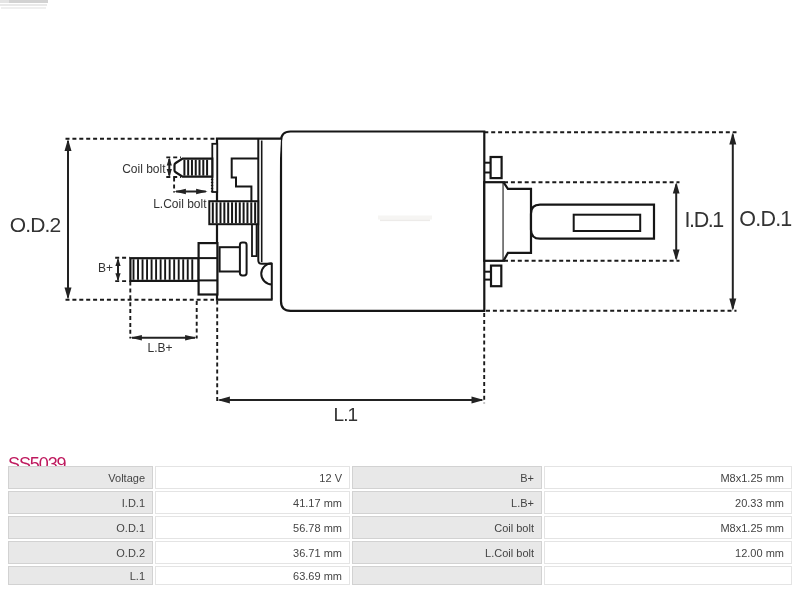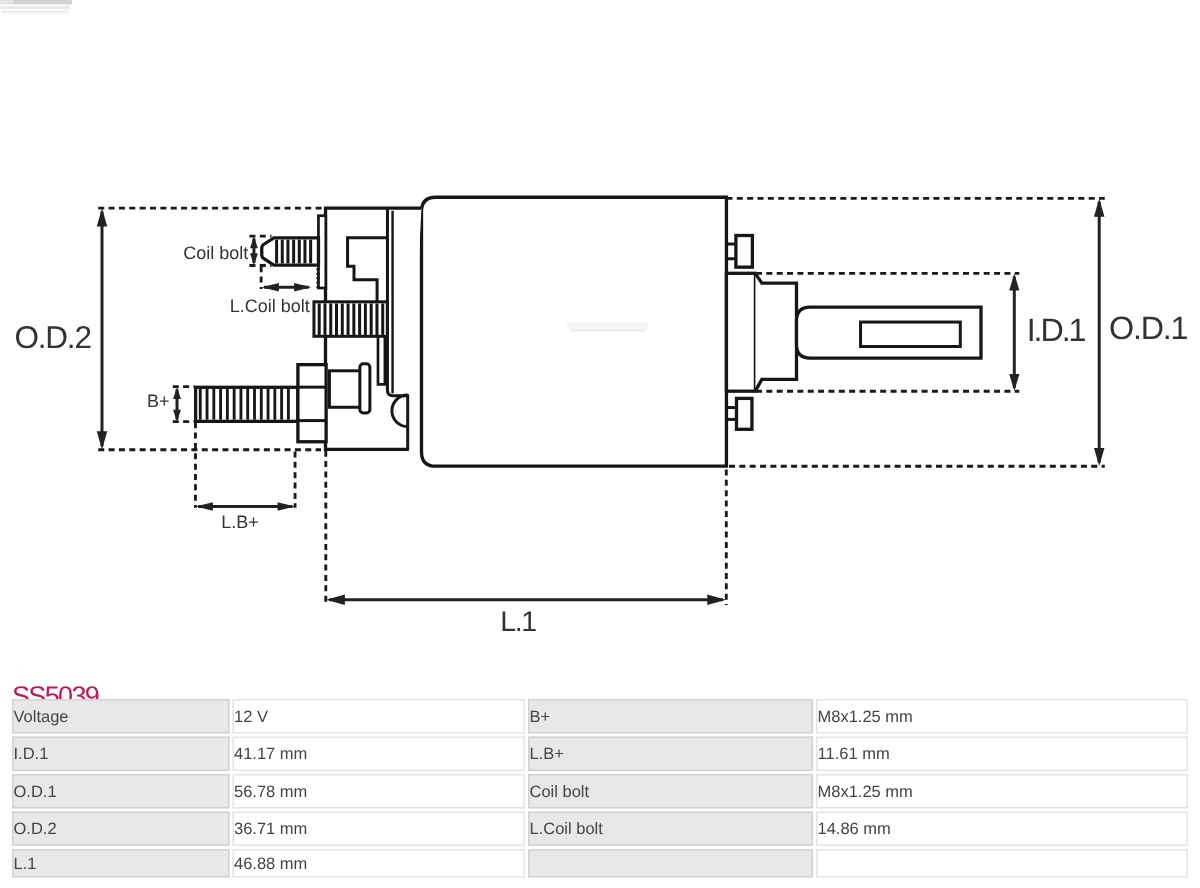--- a/index.html
+++ b/index.html
@@ -3,21 +3,21 @@
 <meta charset="utf-8">
 <style>
 html,body{margin:0;padding:0;width:800px;height:592px;background:#fff;overflow:hidden;}
 body{font-family:"Liberation Sans",sans-serif;position:relative;}
 #logo1{position:absolute;left:0px;top:0px;width:48px;height:2.5px;background:linear-gradient(90deg,#e4e4e4 0 9px,#d2d2d2 9px 100%);filter:blur(.4px);}
 #logo2{position:absolute;left:0px;top:3.5px;width:47px;height:2px;background:#e9e9e9;filter:blur(.5px);}
 #logo3{position:absolute;left:1px;top:6.5px;width:45px;height:2px;background:#efefef;filter:blur(.5px);}
 #dwg{position:absolute;left:0;top:0;}
 #title{position:absolute;left:8px;top:443.5px;font-size:18px;letter-spacing:-1.1px;color:#be185d;margin-top:10px;}
 #spec{position:absolute;left:6px;top:464px;border-spacing:2px;table-layout:fixed;width:788px;}
-#spec td{box-sizing:border-box;height:23px;padding:0 7px 0 0;text-align:left;vertical-align:middle;font-size:11px;color:#444;overflow:hidden;}
+#spec td{box-sizing:border-box;height:23px;padding:0 7px 0 0;text-align:right;vertical-align:middle;font-size:11px;color:#444;overflow:hidden;}
 td.g{background:#e8e8e8;border:1px solid #d2d2d2;padding-right:5px;}
 td.w{background:#ffffff;border:1px solid #e4e4e4;}
 </style>
 </head>
 <body>
 <div id="logo1"></div>
 <div id="logo2"></div>
 <div id="logo3"></div>
 <svg id="dwg" width="800" height="440" viewBox="0 0 800 440">
 <g fill="none" stroke="#161616" stroke-width="2.2">
@@ -191,34 +191,34 @@
       <tr>
         <td class="g">Voltage</td>
         <td class="w">12 V</td>
         <td class="g">B+</td>
         <td class="w">M8x1.25 mm</td>
       </tr>
 <tr>
         <td class="g">I.D.1</td>
         <td class="w">41.17 mm</td>
         <td class="g">L.B+</td>
-        <td class="w">11.61 mm</td>
+        <td class="w">20.33 mm</td>
       </tr>
 <tr>
         <td class="g">O.D.1</td>
         <td class="w">56.78 mm</td>
         <td class="g">Coil bolt</td>
         <td class="w">M8x1.25 mm</td>
       </tr>
 <tr>
         <td class="g">O.D.2</td>
         <td class="w">36.71 mm</td>
         <td class="g">L.Coil bolt</td>
-        <td class="w">14.86 mm</td>
+        <td class="w">12.00 mm</td>
       </tr>
 <tr>
         <td class="g" style="height:19px">L.1</td>
-        <td class="w" style="height:19px">46.88 mm</td>
+        <td class="w" style="height:19px">63.69 mm</td>
         <td class="g" style="height:19px"></td>
         <td class="w" style="height:19px"></td>
       </tr>
 </tbody>
   </table>
 
 </body></html>

